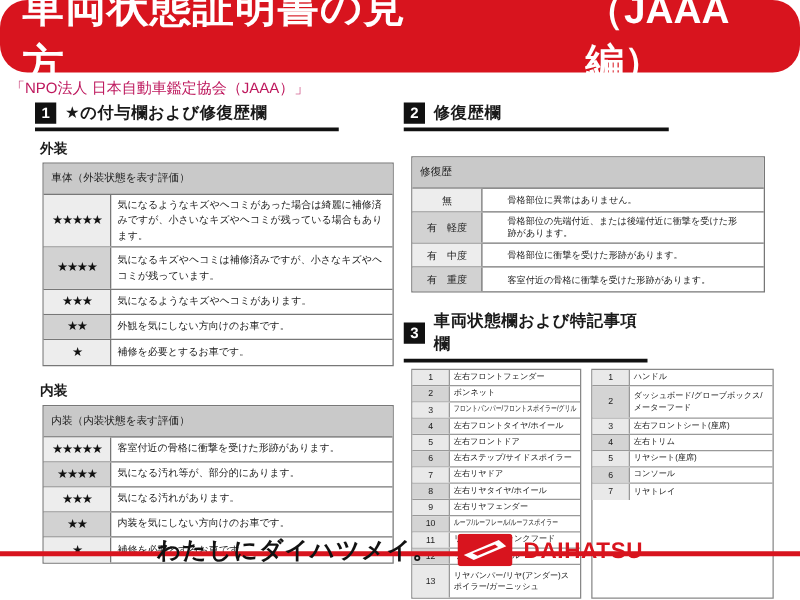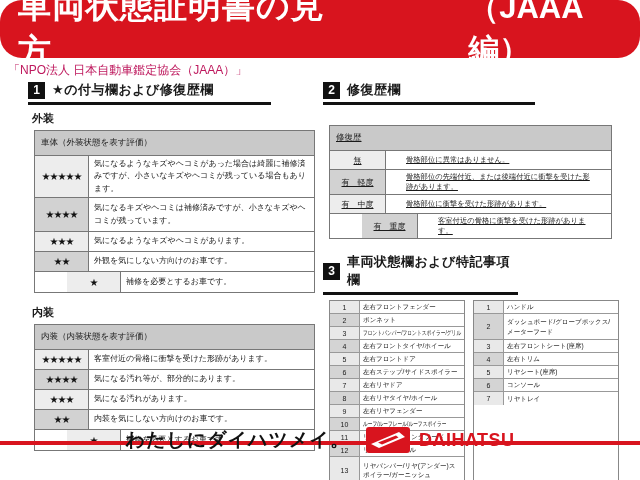--- a/index.html
+++ b/index.html
@@ -34,35 +34,35 @@
 
   .sub-label { font-size:11px; font-weight:bold; margin:6px 0 4px 4px; }
 
   
   .rate-table { width:281px; margin-left:6px; border:1px solid #777; background:#fff; }
   .t-head {
     background:#c9c9c9; font-size:8.5px; padding:6px 6px;
     border-bottom:1px solid #777;
   }
   .t-row { display:flex; border-bottom:1px solid #777; }
-  .t-row:last-child { border-bottom:none;margin-left:32px; }
+  .t-row:last-child { border-bottom:none; }
   .star-cell {
     width:54px; flex:0 0 54px; border-right:1px solid #777;
     display:flex; align-items:center; justify-content:center;
     font-size:10px; letter-spacing:-1px; background:#ededed; color:#111;
   }
   .t-row.alt .star-cell { background:#d2d2d2; }
   .desc-cell {
     flex:1; font-size:8px; line-height:1.55; padding:2px 5px;
     display:flex; align-items:center;
   }
   .h34 { min-height:34px; } .h20 { min-height:20px; }
 
   
-  .repair-table { width:283px; margin:20px 0 0 6px; border:1px solid #777;text-decoration:underline; }
+  .repair-table { width:283px; margin:20px 0 0 6px; border:1px solid #777; }
   .grade-cell {
     width:56px; flex:0 0 56px; border-right:1px solid #777;
     display:flex; align-items:center; justify-content:center;
     font-size:8px; background:#ededed;
   }
   .t-row.alt .grade-cell { background:#d2d2d2; }
   .repair-desc { flex:1; font-size:7.3px; padding:2px 20px; display:flex; align-items:center; }
   .h19 { min-height:19px; }
 
   

